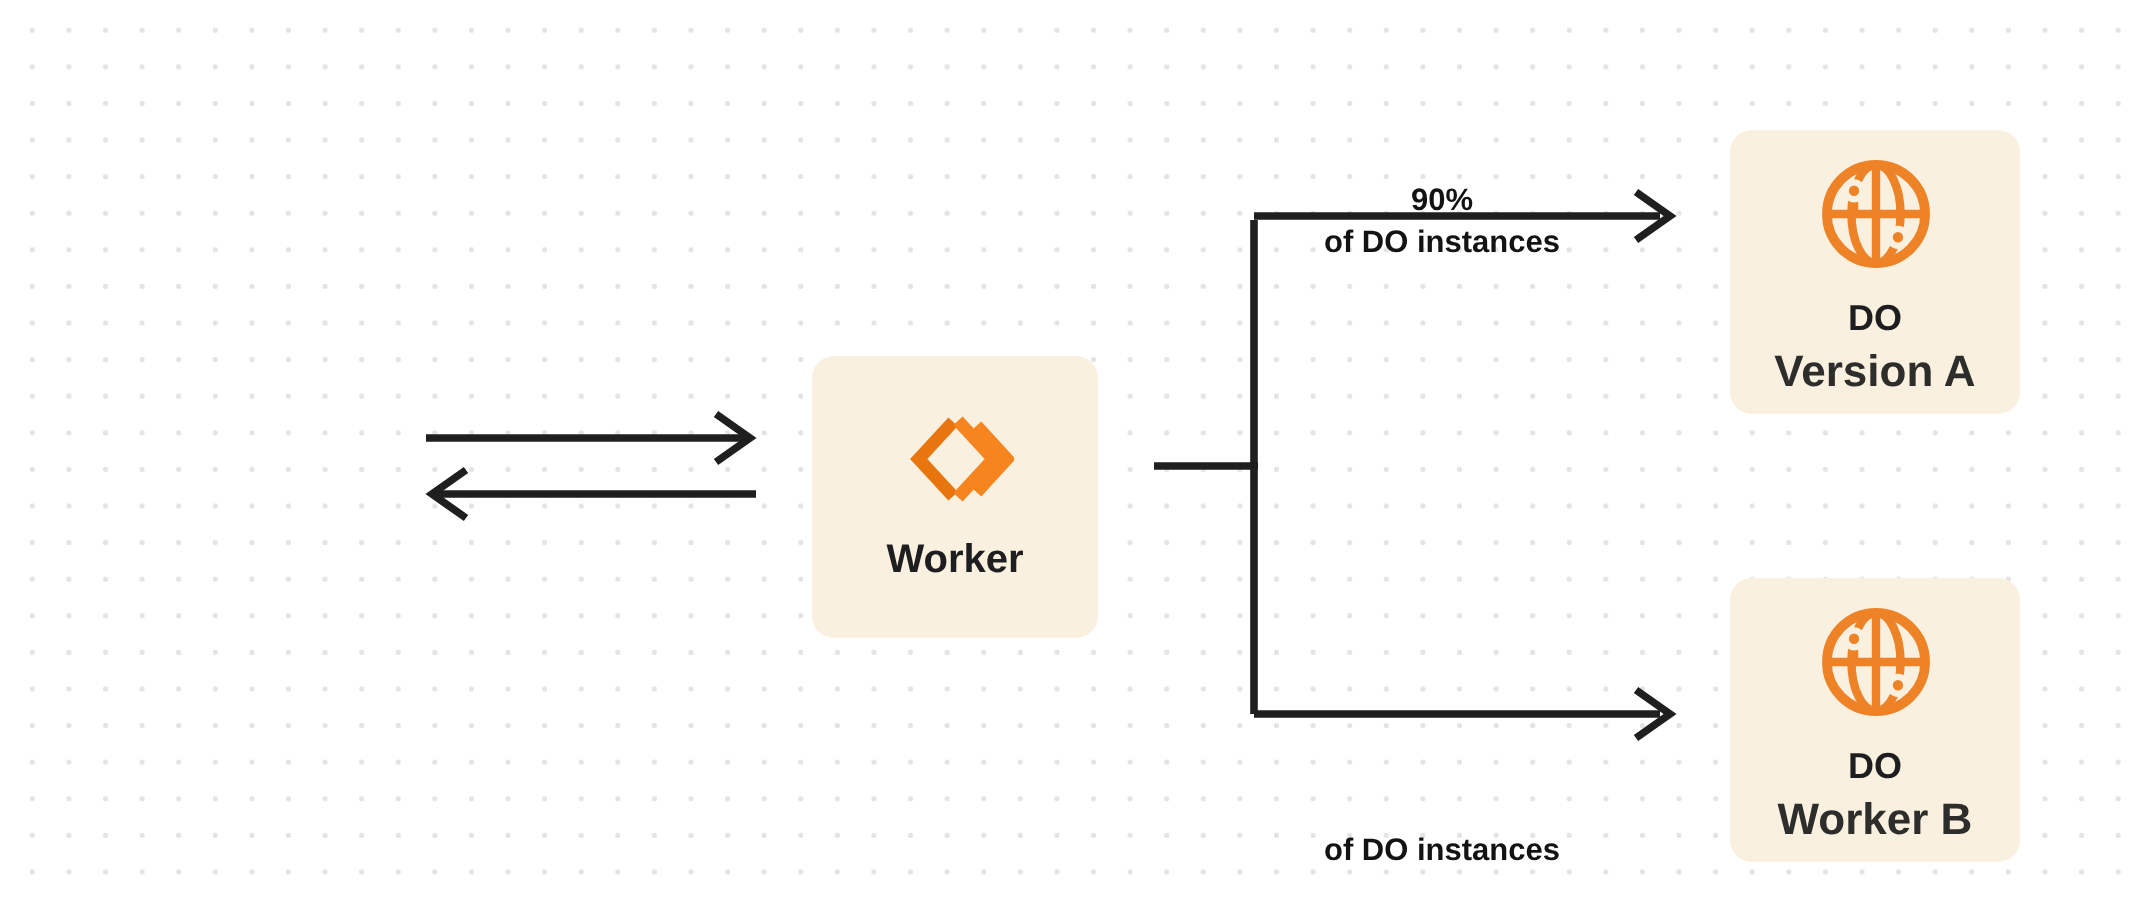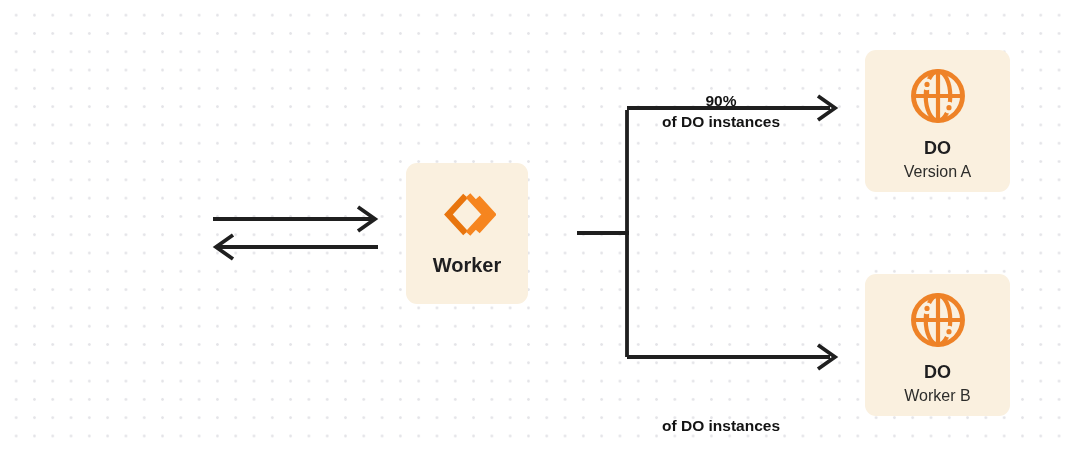--- a/index.html
+++ b/index.html
@@ -35,34 +35,35 @@
   }
   .node {
     position: absolute;
     display: flex;
     flex-direction: column;
     align-items: center;
     justify-content: center;
     border-radius: 11px;
     box-sizing: border-box;
     color: #1e1e20;
+    margin-top: 15px;
   }
   .node-client {
     left: 42px; top: 163px;
     width: 143px; height: 141px;
     background: #f5f5f6;
   }
   .client-label {
     font-size: 23px;
     font-weight: 700;
     letter-spacing: 0.2px;
   }
   .node-worker {
     left: 406px; top: 163px;
-    width: 122px; height: 141px;
+    width: 143px; height: 141px;
     background: #faf0df;
     gap: 15px;
     text-align: right;
   }
   .worker-label {
     font-size: 20px;
     font-weight: 700;
   }
   .node-do {
     left: 865px;
@@ -72,22 +73,22 @@
   }
   .node-do-a { top: 50px; }
   .node-do-b { top: 274px; }
   .do-title {
     font-size: 18px;
     font-weight: 700;
     margin-top: 12px;
     line-height: 1.1;
   }
   .do-subtitle {
-    font-size: 16px;
-    font-weight: 400;
+    font-size: 22px;
+    font-weight: 700;
     color: #2d2d2b;
     margin-top: 3px;
     line-height: 1.2;
   }
   .edge-label {
     position: absolute;
     width: 180px;
     text-align: center;
     font-size: 15.5px;
     font-weight: 700;

